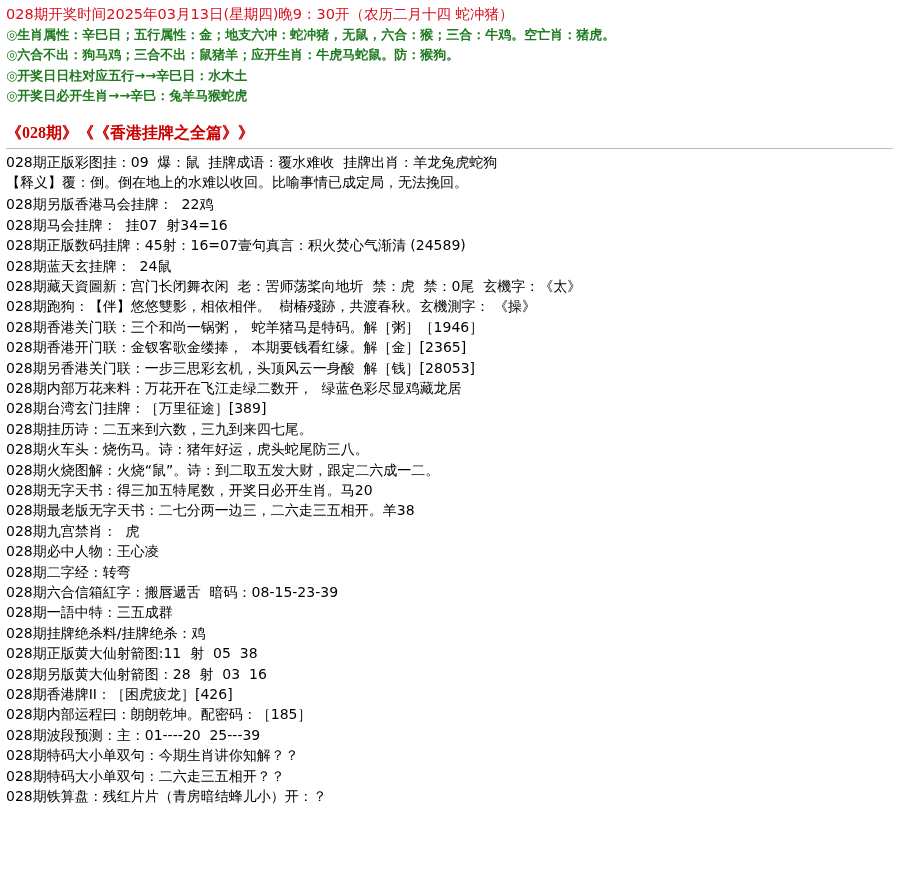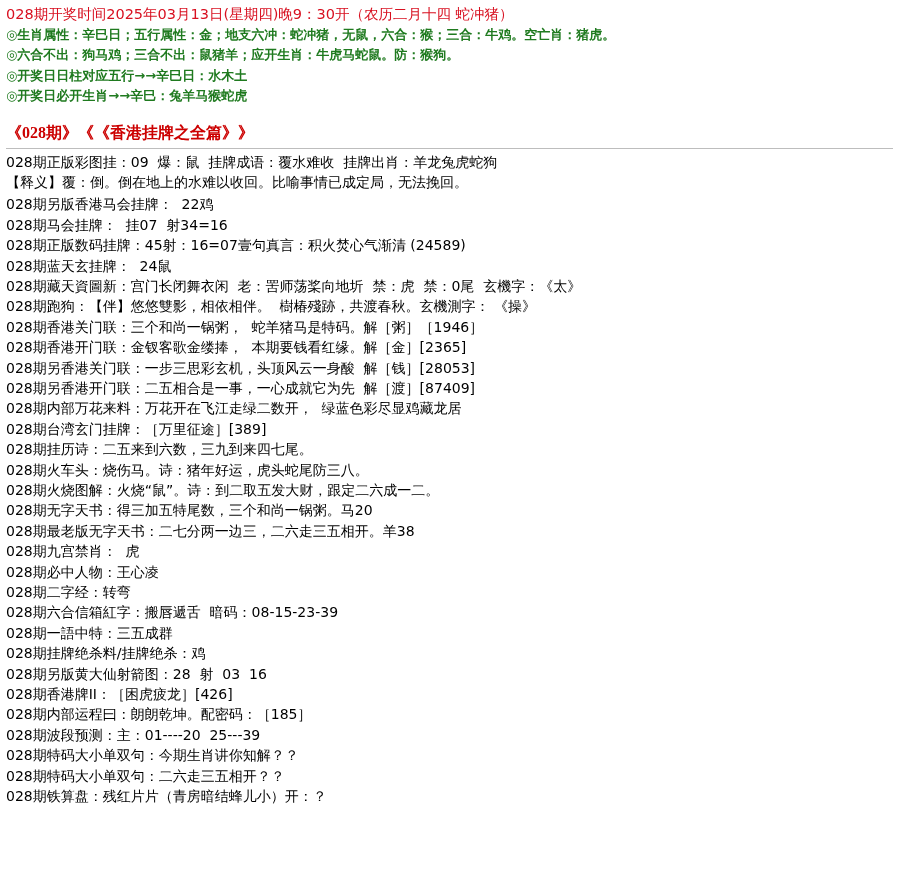--- a/index.html
+++ b/index.html
@@ -75,34 +75,34 @@
     <div class="spacer"></div>
     <div class="body-line">028期另版香港马会挂牌：  22鸡</div>
     <div class="body-line">028期马会挂牌：  挂07  射34=16</div>
     <div class="body-line">028期正版数码挂牌：45射：16=07壹句真言：积火焚心气渐清 (24589)</div>
     <div class="body-line">028期蓝天玄挂牌：  24鼠</div>
     <div class="body-line">028期藏天資圖新：宫门长闭舞衣闲  老：罟师荡桨向地圻  禁：虎  禁：0尾  玄機字：《太》</div>
     <div class="body-line">028期跑狗：【伴】悠悠雙影，相依相伴。  樹椿殘跡，共渡春秋。玄機測字： 《操》</div>
     <div class="body-line">028期香港关门联：三个和尚一锅粥，  蛇羊猪马是特码。解［粥］［1946］</div>
     <div class="body-line">028期香港开门联：金钗客歌金缕捧，  本期要钱看红缘。解［金］[2365]</div>
     <div class="body-line">028期另香港关门联：一步三思彩玄机，头顶风云一身酸  解［钱］[28053]</div>
-    <div class="body-line">028期另香港开门联：二五相合是一事，一心成就它为先  解［渡］[87409]</div>
     <div class="body-line">028期内部万花来料：万花开在飞江走绿二数开，  绿蓝色彩尽显鸡藏龙居</div>
     <div class="body-line">028期台湾玄门挂牌：［万里征途］[389]</div>
     <div class="body-line">028期挂历诗：二五来到六数，三九到来四七尾。</div>
     <div class="body-line">028期火车头：烧伤马。诗：猪年好运，虎头蛇尾防三八。</div>
     <div class="body-line">028期火烧图解：火烧“鼠”。诗：到二取五发大财，跟定二六成一二。</div>
-    <div class="body-line">028期无字天书：得三加五特尾数，三个和尚一锅粥。马20</div>
+    <div class="body-line">028期无字天书：得三加五特尾数，开奖日必开生肖。马20</div>
     <div class="body-line">028期最老版无字天书：二七分两一边三，二六走三五相开。羊38</div>
     <div class="body-line">028期九宫禁肖：  虎</div>
     <div class="body-line">028期必中人物：王心凌</div>
     <div class="body-line">028期二字经：转弯</div>
     <div class="body-line">028期六合信箱紅字：搬唇遞舌  暗码：08-15-23-39</div>
     <div class="body-line">028期一語中特：三五成群</div>
     <div class="body-line">028期挂牌绝杀料/挂牌绝杀：鸡</div>
+    <div class="body-line">028期正版黄大仙射箭图:11  射  05  38</div>
     <div class="body-line">028期另版黄大仙射箭图：28  射  03  16</div>
     <div class="body-line">028期香港牌ⅠⅠ：［困虎疲龙］[426]</div>
     <div class="body-line">028期内部运程曰：朗朗乾坤。配密码：［185］</div>
     <div class="body-line">028期波段预测：主：01----20  25---39</div>
     <div class="body-line">028期特码大小单双句：今期生肖讲你知解？？</div>
     <div class="body-line">028期特码大小单双句：二六走三五相开？？</div>
     <div class="body-line">028期铁算盘：残红片片（青房暗结蜂儿小）开：？</div>
 
   </div>
 </div>

